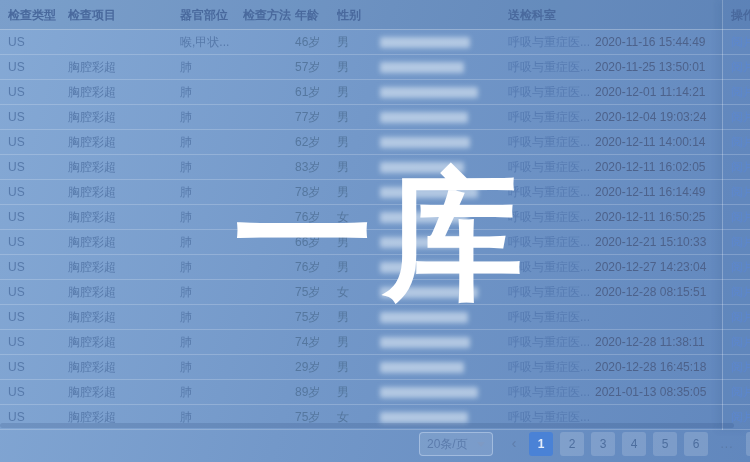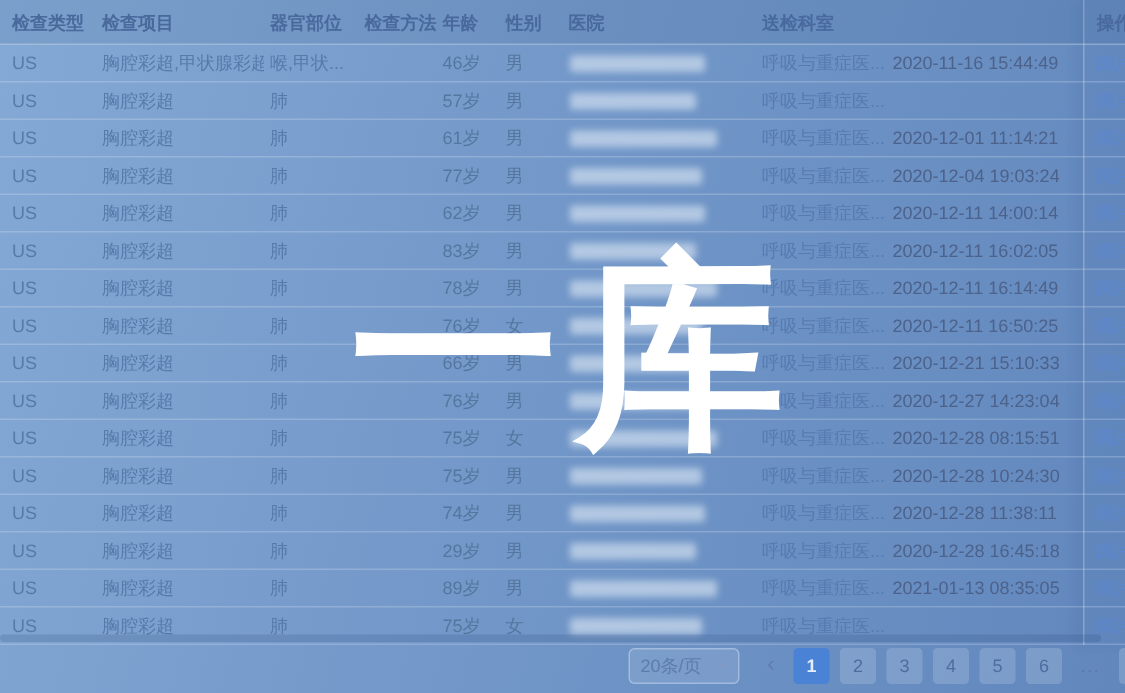--- a/index.html
+++ b/index.html
@@ -105,47 +105,46 @@
 
     <div class="op-col-bg"></div>
 
     <div class="thead">
       <span class="th c-item">检查项目</span>
       <span class="th c-type">检查类型</span>
       <span class="th c-organ">器官部位</span>
       <span class="th c-method">检查方法</span>
       <span class="th c-age">年龄</span>
       <span class="th c-sex">性别</span>
-      <span class="th c-hosp">医院</span>
       <span class="th c-dept">送检科室</span>
       <span class="th c-op">操作</span>
     </div>
 
     <div class="tbody" id="tbody">
         <div class="tr">
     <span class="td c-type">US</span>
-    <span class="td c-item">胸腔彩超,甲状腺彩超</span>
     <span class="td c-organ">喉,甲状...</span>
     <span class="td c-method"></span>
     <span class="td c-age">46岁</span>
     <span class="td c-sex">男</span>
     <span class="blob" style="width: 90px;"></span>
     <span class="td c-dept">呼吸与重症医...</span>
     <span class="td c-time">2020-11-16 15:44:49</span>
     <a class="td c-oplink">阅片</a>
   </div>
         <div class="tr">
     <span class="td c-type">US</span>
     <span class="td c-item">胸腔彩超</span>
     <span class="td c-organ">肺</span>
     <span class="td c-method"></span>
     <span class="td c-age">57岁</span>
     <span class="td c-sex">男</span>
     <span class="blob" style="width: 84px;"></span>
     <span class="td c-dept">呼吸与重症医...</span>
+    <span class="td c-time">2020-11-25 13:50:01</span>
     <a class="td c-oplink">阅片</a>
   </div>
         <div class="tr">
     <span class="td c-type">US</span>
     <span class="td c-item">胸腔彩超</span>
     <span class="td c-organ">肺</span>
     <span class="td c-method"></span>
     <span class="td c-age">61岁</span>
     <span class="td c-sex">男</span>
     <span class="blob" style="width: 98px;"></span>
@@ -251,21 +250,20 @@
   </div>
         <div class="tr">
     <span class="td c-type">US</span>
     <span class="td c-item">胸腔彩超</span>
     <span class="td c-organ">肺</span>
     <span class="td c-method"></span>
     <span class="td c-age">75岁</span>
     <span class="td c-sex">男</span>
     <span class="blob" style="width: 88px;"></span>
     <span class="td c-dept">呼吸与重症医...</span>
-    <span class="td c-time">2020-12-28 10:24:30</span>
     <a class="td c-oplink">阅片</a>
   </div>
         <div class="tr">
     <span class="td c-type">US</span>
     <span class="td c-item">胸腔彩超</span>
     <span class="td c-organ">肺</span>
     <span class="td c-method"></span>
     <span class="td c-age">74岁</span>
     <span class="td c-sex">男</span>
     <span class="blob" style="width: 90px;"></span>

